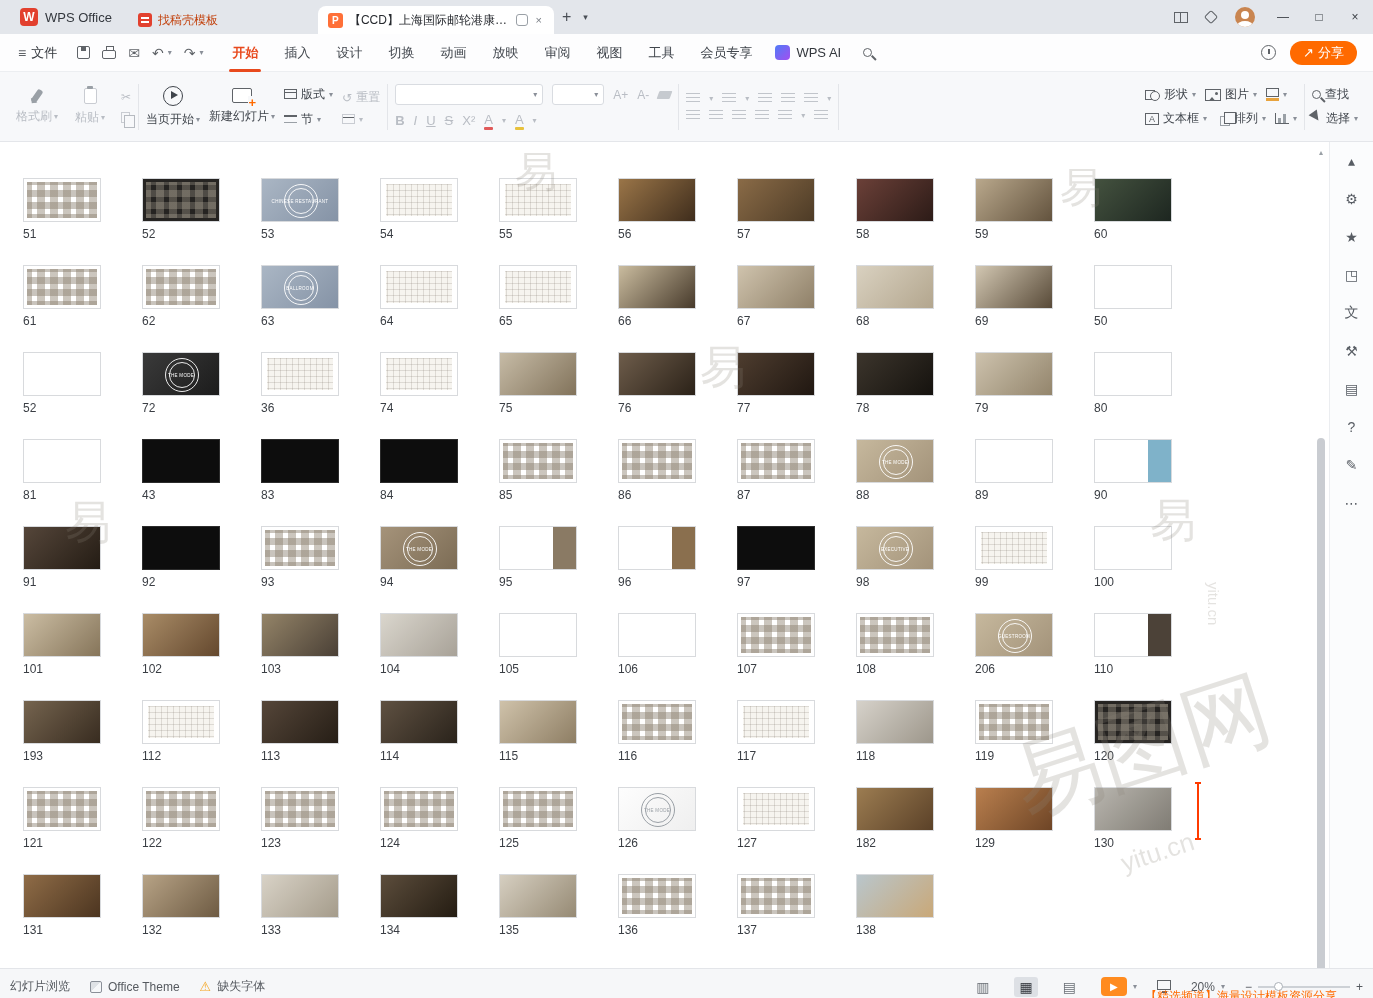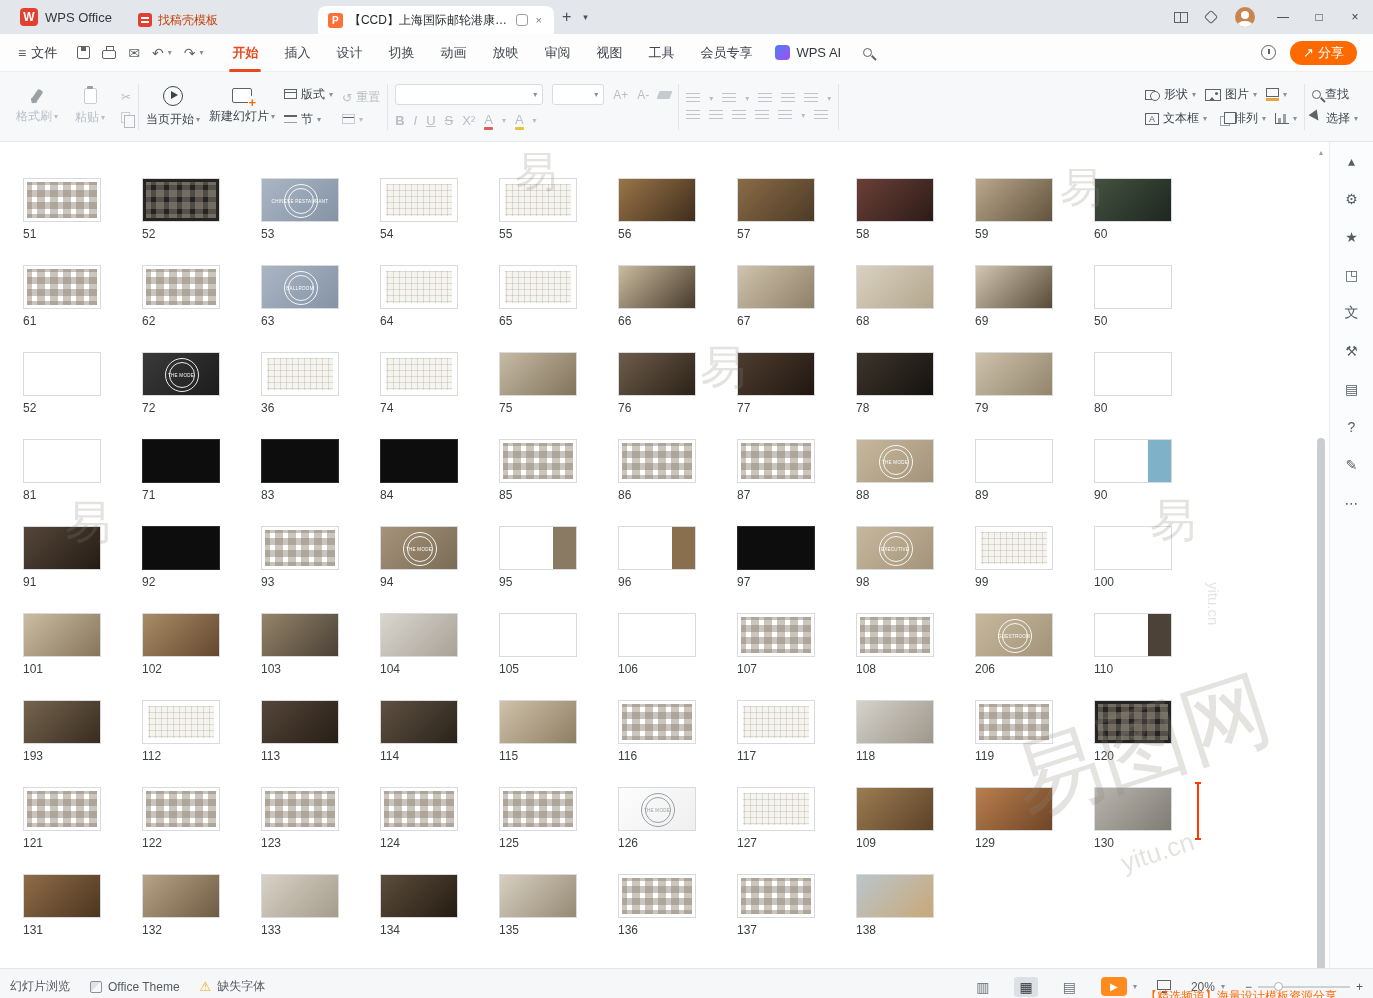--- a/index.html
+++ b/index.html
@@ -528,21 +528,21 @@
         <div class="slide-cell">
     <div class="thumb v-white"></div>
     <div class="slide-num">80</div>
   </div>
         <div class="slide-cell">
     <div class="thumb v-white"></div>
     <div class="slide-num">81</div>
   </div>
         <div class="slide-cell">
     <div class="thumb v-black"></div>
-    <div class="slide-num">71</div>
+    <div class="slide-num">43</div>
   </div>
         <div class="slide-cell">
     <div class="thumb v-black"></div>
     <div class="slide-num">83</div>
   </div>
         <div class="slide-cell">
     <div class="thumb v-black"></div>
     <div class="slide-num">84</div>
   </div>
         <div class="slide-cell">
@@ -732,21 +732,21 @@
             <span class="circle-label">THE MODE</span>
           </div>
     <div class="slide-num">126</div>
   </div>
         <div class="slide-cell">
     <div class="thumb v-plan"></div>
     <div class="slide-num">127</div>
   </div>
         <div class="slide-cell">
     <div class="thumb v-photo" style="--c1: #9c7c51; --c2: #5b4128;"></div>
-    <div class="slide-num">109</div>
+    <div class="slide-num">182</div>
   </div>
         <div class="slide-cell">
     <div class="thumb v-photo" style="--c1: #b97f4e; --c2: #6e4526;"></div>
     <div class="slide-num">129</div>
   </div>
         <div class="slide-cell">
     <div class="thumb v-photo" style="--c1: #b8b5ae; --c2: #807c74;"></div>
     <div class="slide-num">130</div>
   </div>
         <div class="slide-cell">

